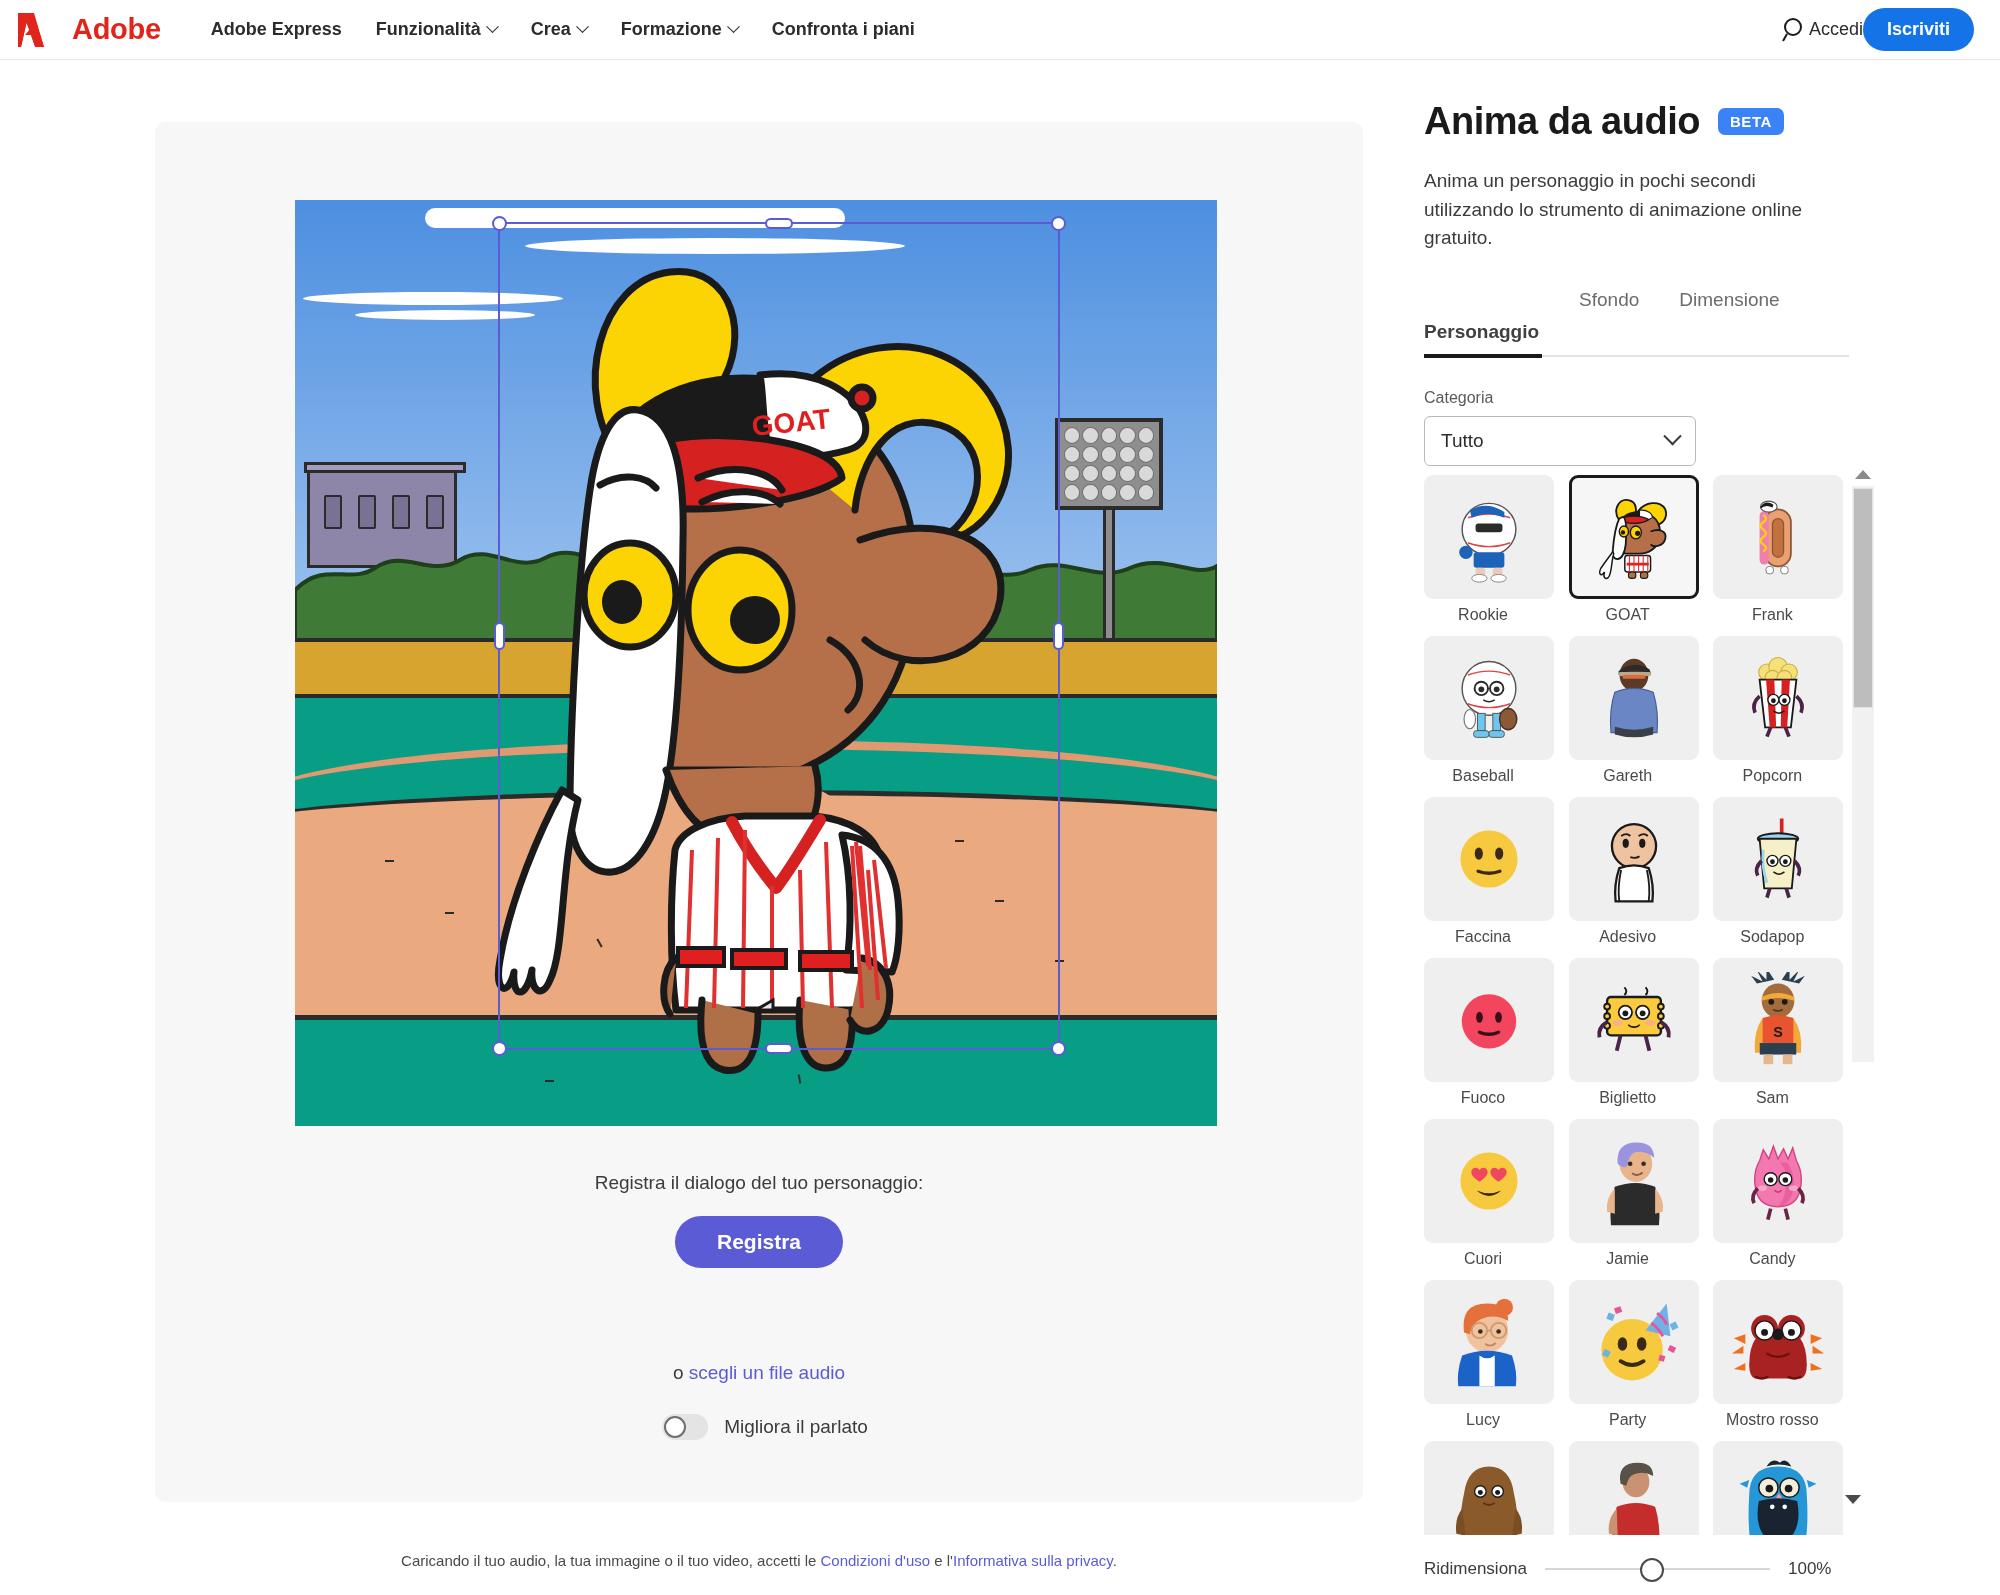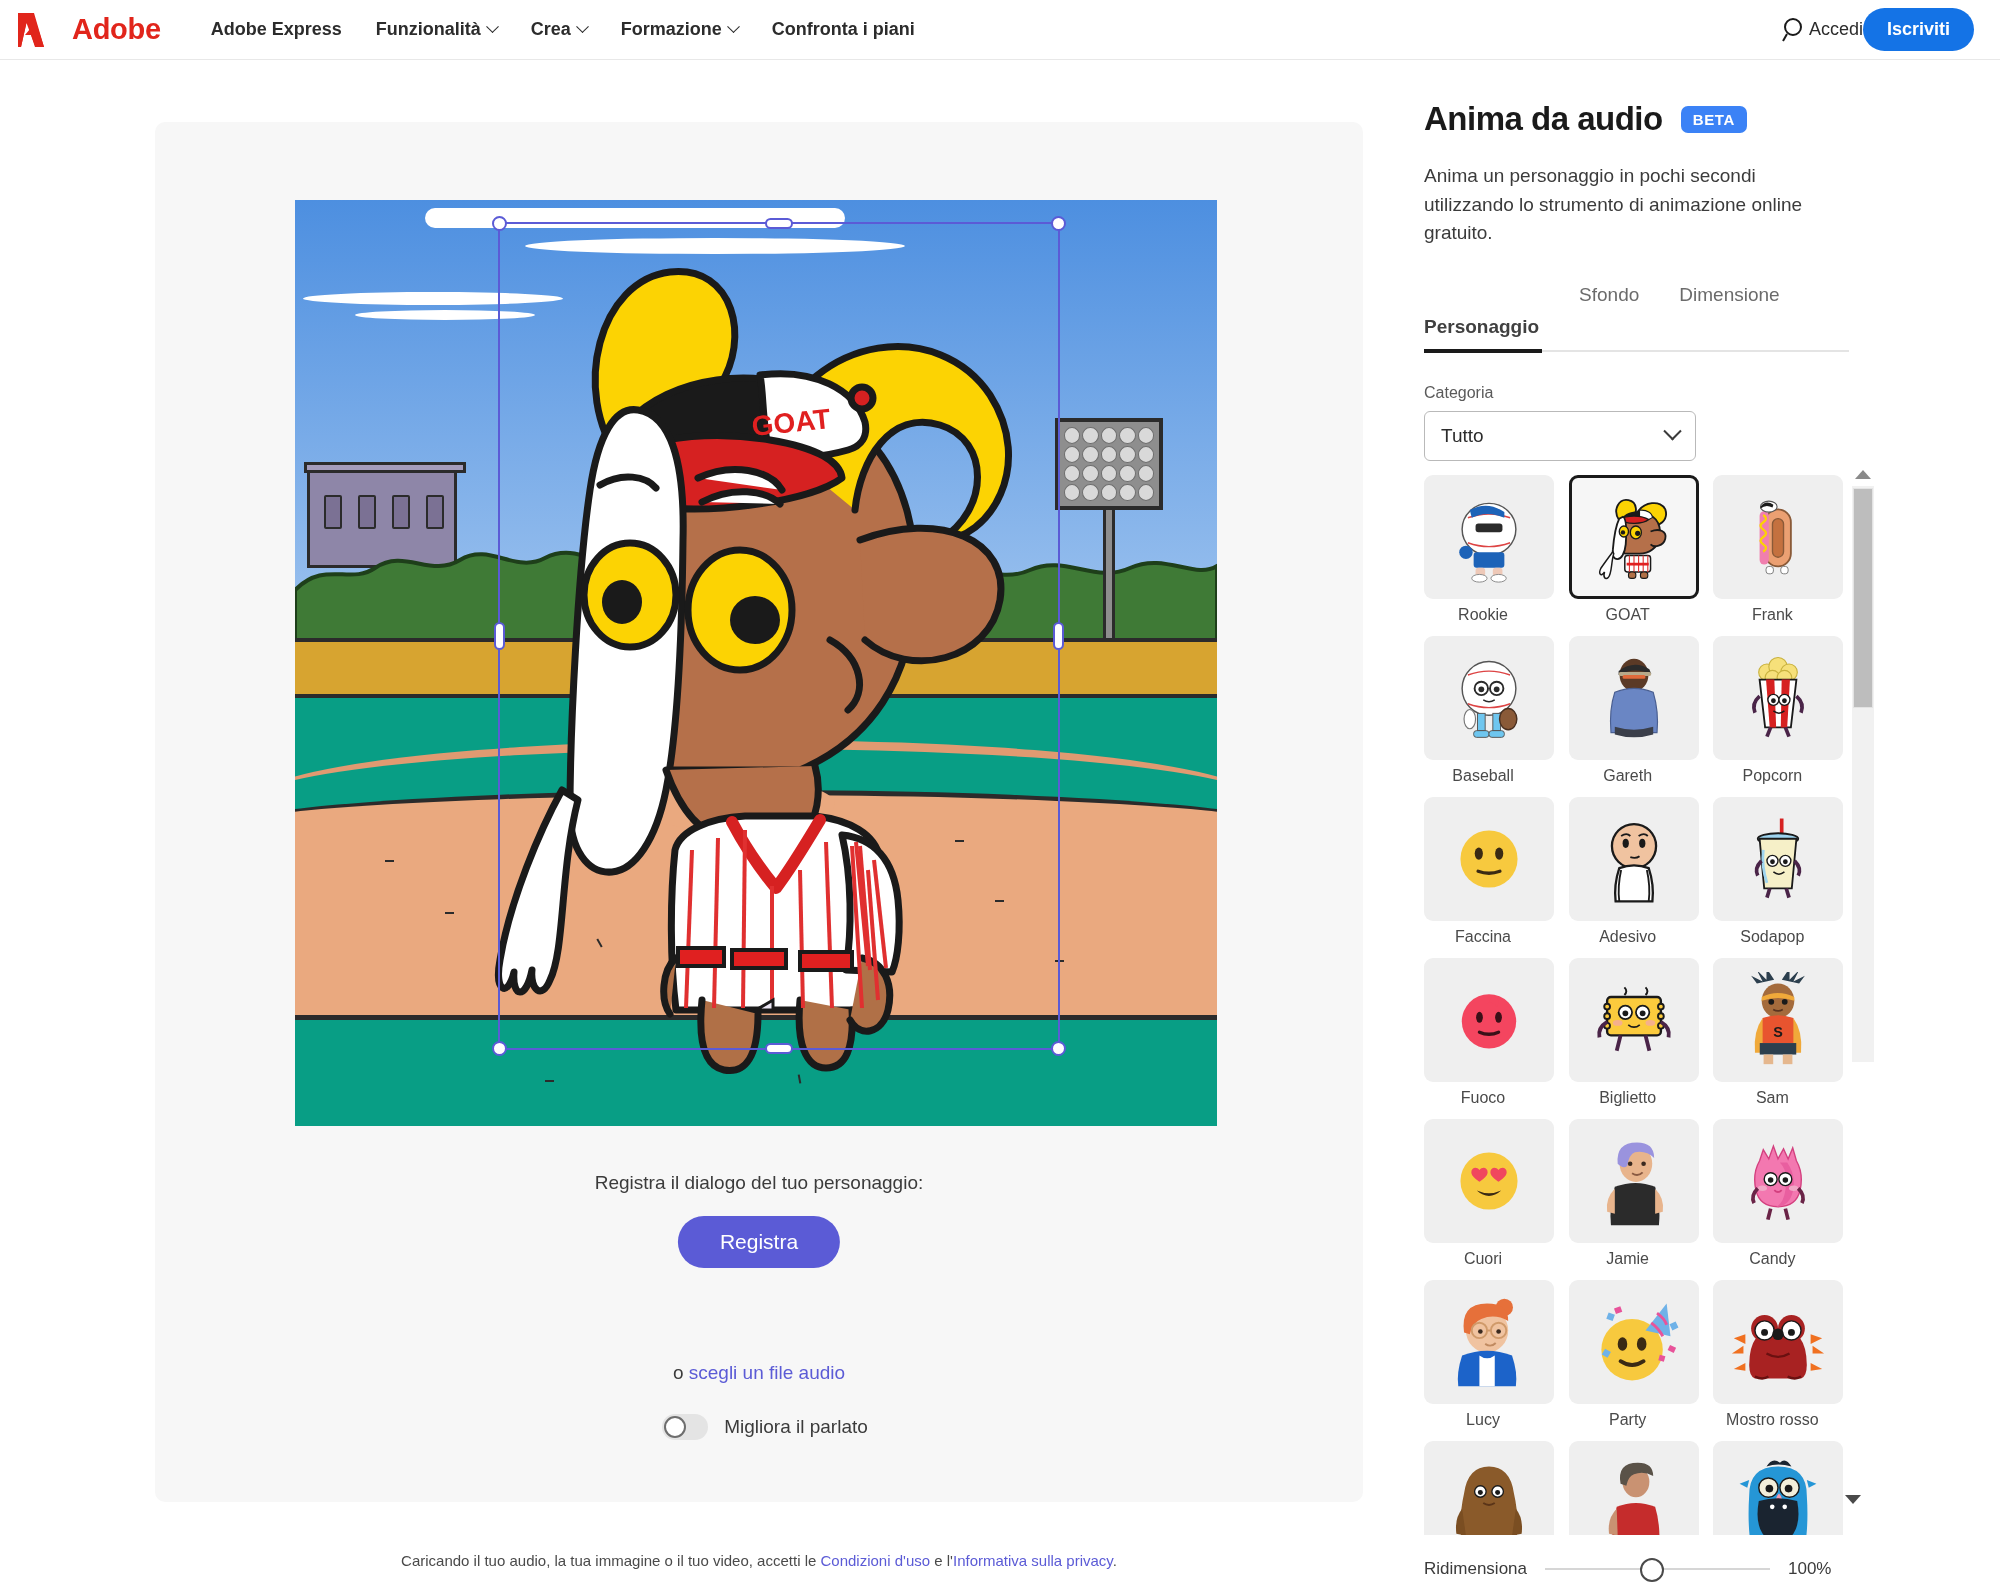--- a/index.html
+++ b/index.html
@@ -98,42 +98,42 @@
   .h-tm { left:50%; margin-left:-14px; top:-6px; width:28px; height:11px; }
   .h-bm { left:50%; margin-left:-14px; bottom:-6px; width:28px; height:11px; }
   .h-ml { left:-6px; top:50%; margin-top:-14px; width:11px; height:28px; }
   .h-mr { right:-6px; top:50%; margin-top:-14px; width:11px; height:28px; }
 
   .record-label { position:absolute; left:0; right:0; top:1050px; text-align:center;
                   font-size:19px; color:#3b3b3b; }
   .record-btn {
     position:absolute; left:50%; transform:translateX(-50%); top:1094px;
     background:#5b5bd6; color:#fff; border:none; border-radius:28px;
-    padding:0 42px; height:52px; font-size:21px; font-weight:400; cursor:pointer;
+    padding:0 42px; height:52px; font-size:21px; font-weight:700; cursor:pointer;
     font-family: "Liberation Sans", sans-serif;
   }
   .or-line { position:absolute; left:0; right:0; top:1240px; text-align:center;
              font-size:19px; color:#3b3b3b; }
   .or-line a { color:#5b5bd6; text-decoration:none; cursor:pointer; }
   .toggle-row { position:absolute; left:12px; right:0; top:1292px;
                 display:flex; align-items:center; justify-content:center; gap:16px; }
   .switch { width:46px; height:26px; border-radius:14px; background:#e4e4e4;
             position:relative; cursor:pointer; }
   .switch .knob { position:absolute; left:2px; top:2px; width:22px; height:22px;
             border-radius:50%; background:#fff; border:2px solid #6e6e6e; }
   .toggle-lbl { font-size:19px; color:#3b3b3b; }
 
   .legal { position:absolute; left:155px; top:1552px; width:1208px; text-align:center;
            font-size:15px; color:#4a4a4a; }
   .legal a { color:#5b5bd6; text-decoration:none; cursor:pointer; }
 
   
   .right { position:absolute; left:1424px; top:100px; width:560px; }
   .rp-title-row { display:flex; align-items:center; gap:18px; }
-  .rp-title { font-size:33px; font-weight:700; color:#1a1a1a; letter-spacing:-0.5px; }
+  .rp-title { font-size:38px; font-weight:700; color:#1a1a1a; letter-spacing:-0.5px; }
   .beta { background:#3b82f6; color:#fff; font-size:15px; font-weight:700;
           border-radius:7px; padding:5px 12px; letter-spacing:0.6px; }
   .rp-desc { margin-top:24px; font-size:19px; color:#3b3b3b; line-height:1.5; width:425px; }
 
   .tabs { margin-top:36px; display:flex; gap:40px; position:relative; }
   .tab { font-size:19px; color:#6b6b6b; padding-bottom:14px; cursor:pointer; }
   .tab.active { color:#404040; font-weight:700;margin-top:32px; }
   .tabs-rule { position:absolute; left:0; bottom:0; width:425px; height:2px; background:#e4e4e4; }
   .tabs-rule .on { position:absolute; left:0; top:-1px; width:118px; height:4px; background:#1a1a1a; }
 

